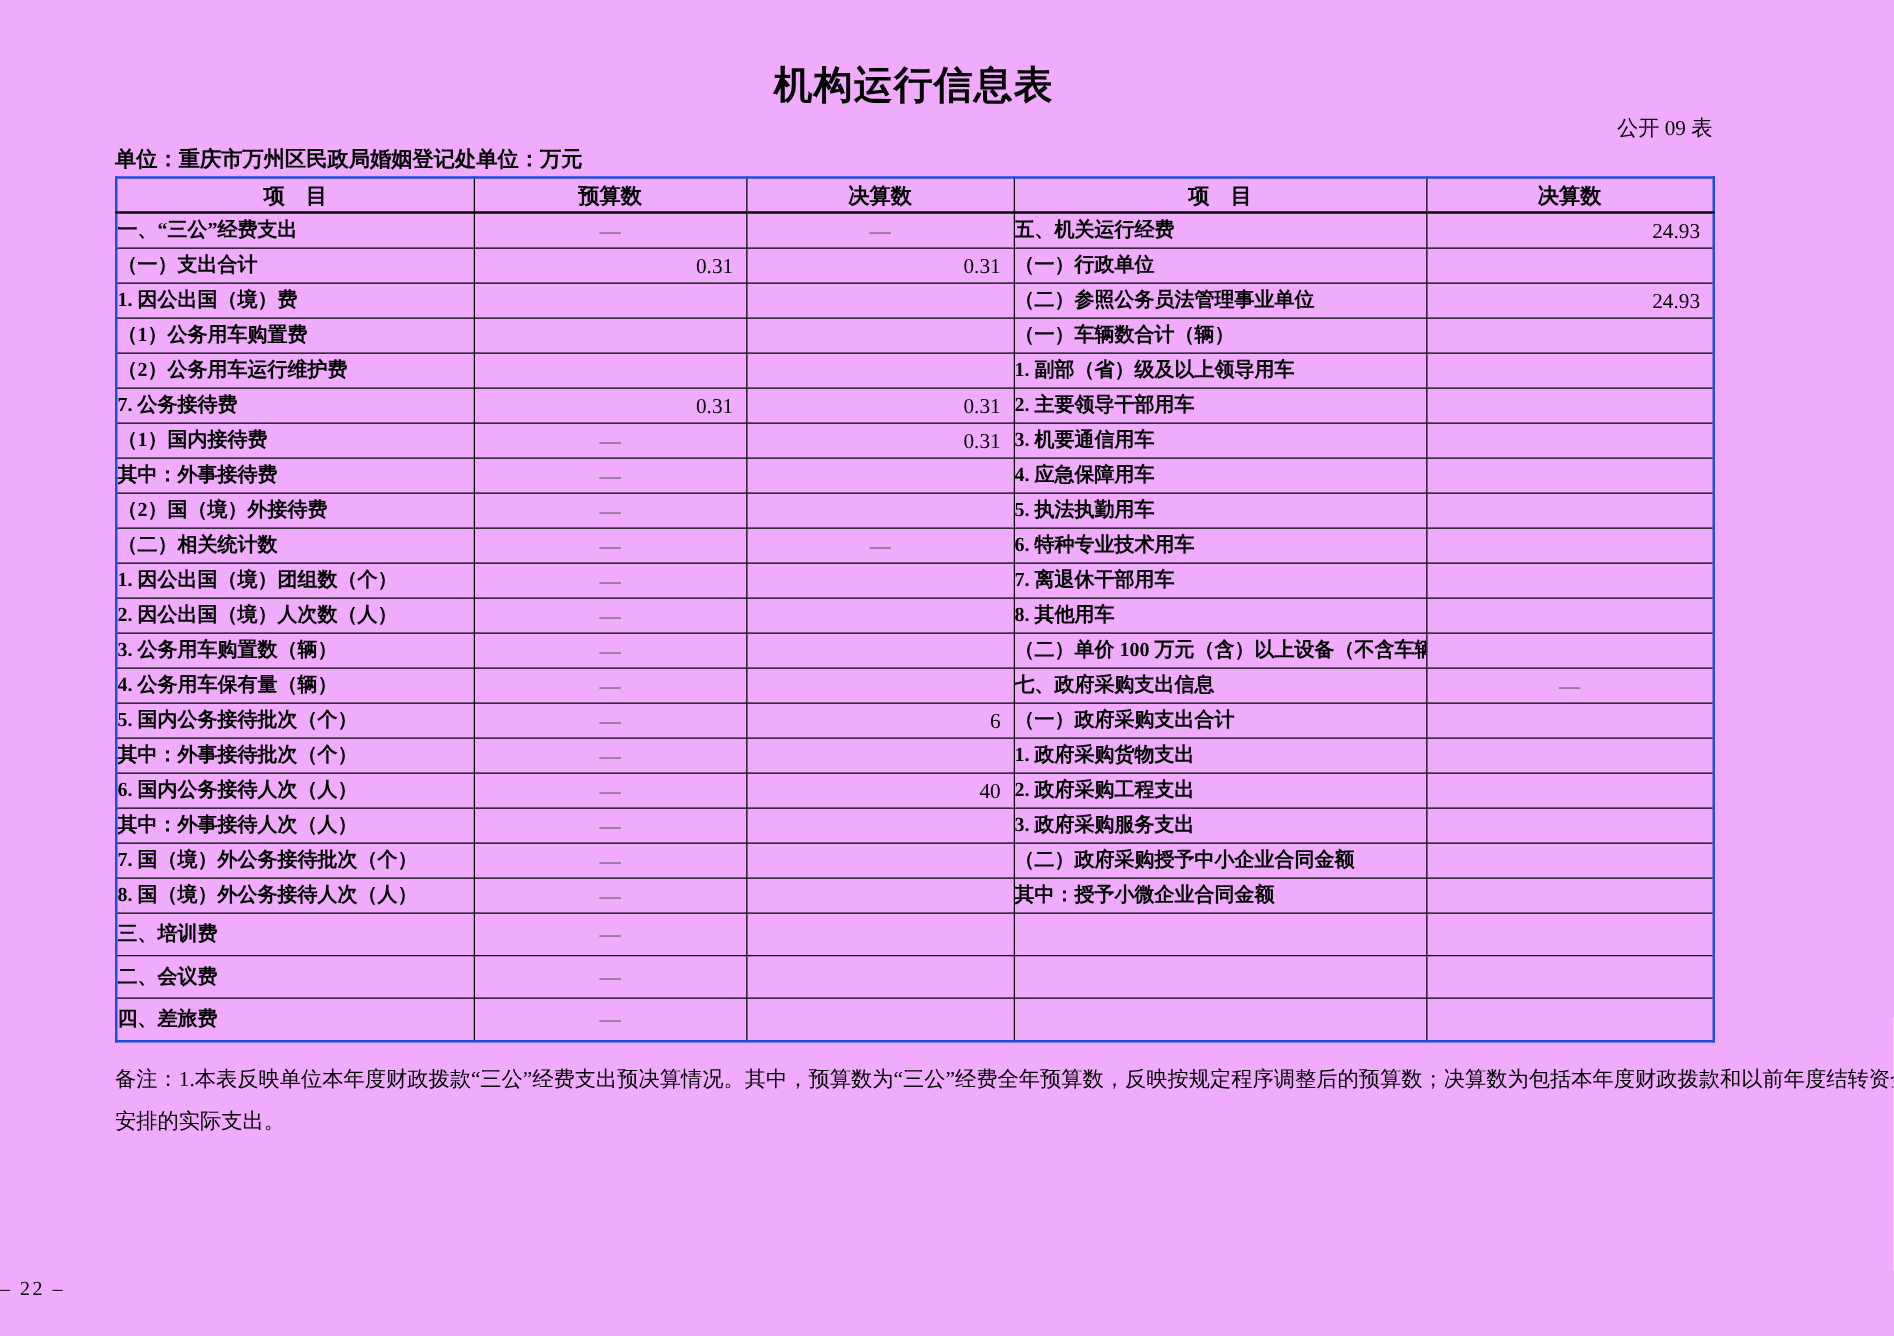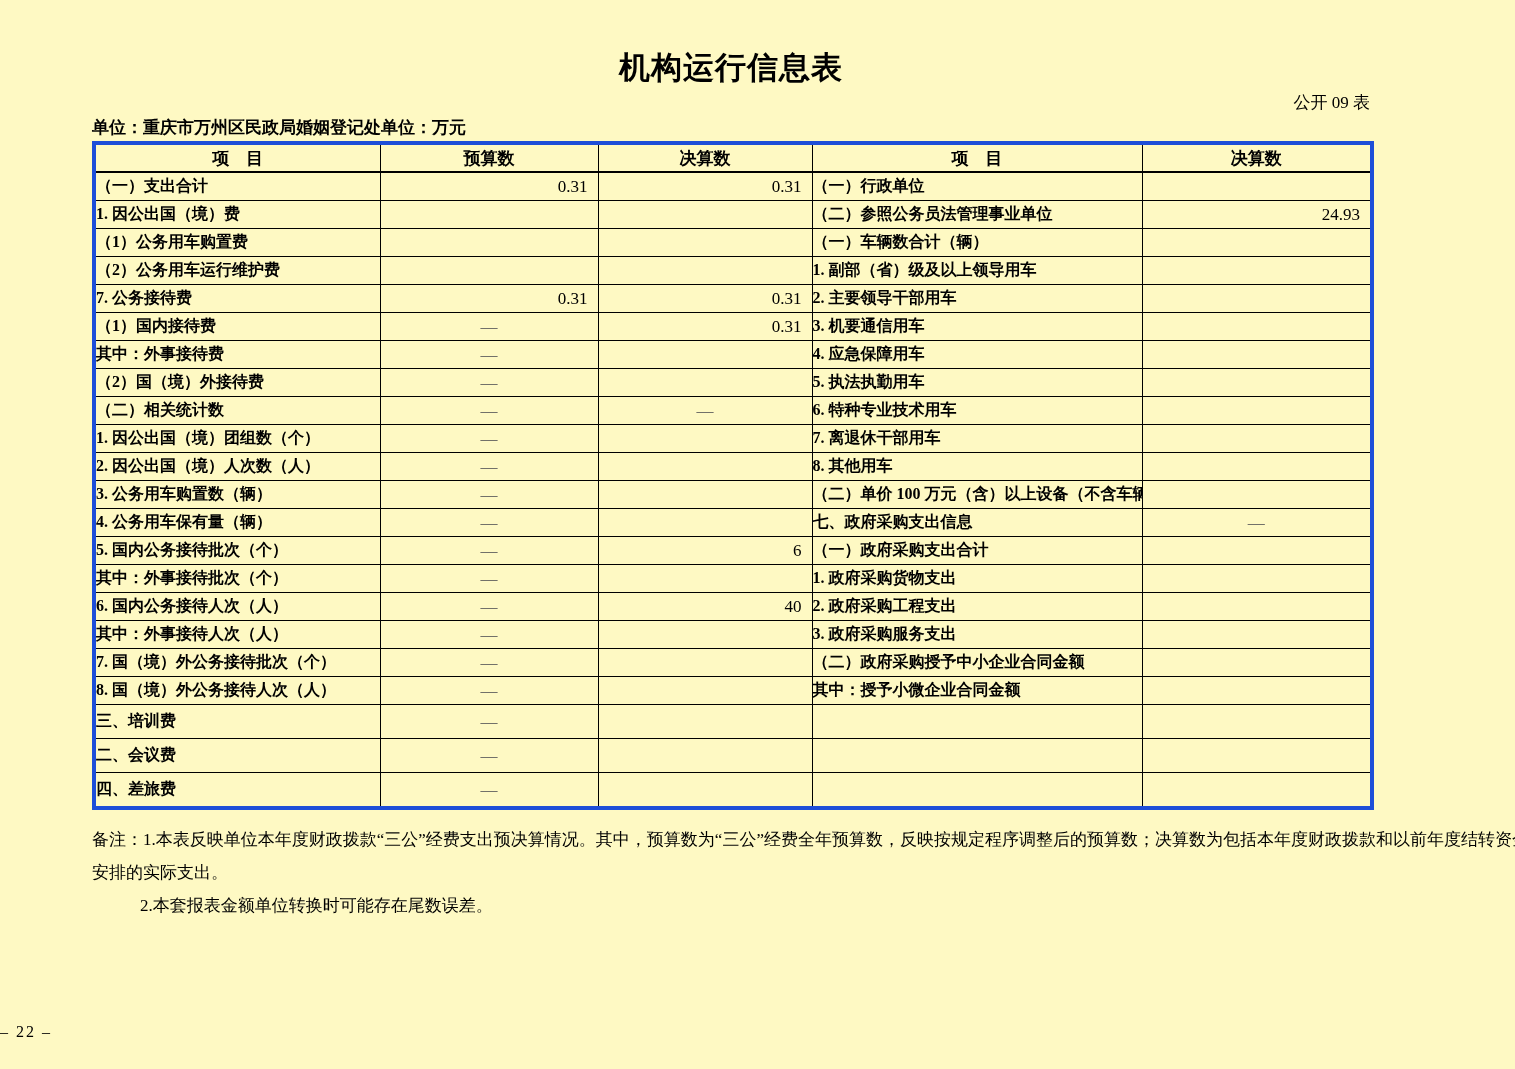--- a/index.html
+++ b/index.html
@@ -1,19 +1,19 @@
 <!DOCTYPE html>
 <html><head>
 <meta charset="utf-8">
 <style>
   html,body { margin:0; padding:0; background:#fff; }
   .page {
     position:relative;
     width:1515px; height:1069px;
-    background:#fef9c3;
+    background:#f0abfc;
     color:#000;
     font-family:"Liberation Serif","DejaVu Serif",serif;
     overflow:hidden;
   }
   .content { position:absolute; left:92px; top:0; width:1278px; }
 
   .doc-title {
     margin-top:50px;
     text-align:center;
     font-size:31px;
@@ -33,21 +33,21 @@
     display:flex; justify-content:flex-start;
     font-size:17px;
     height:26px; line-height:26px;
     font-weight:700;
   }
 
   table.grid {
     border-collapse:collapse;
     table-layout:fixed;
     width:1278px;
-    border:4px solid #1d4ed8;
+    border:2px solid #1d4ed8;
   }
   .grid td {
     border:1px solid #000;
     padding:0;
     height:27px;
     overflow:hidden;
     white-space:nowrap;
     vertical-align:middle;
   }
   .grid thead td {
@@ -114,20 +114,27 @@
         <tr>
           <td>项　目</td>
           <td>预算数</td>
           <td>决算数</td>
           <td>项　目</td>
           <td>决算数</td>
         </tr>
       </thead>
       <tbody id="grid-body">
           <tr>
+            <td class="lbl ind0">一、“三公”经费支出</td>
+            <td class="dash">—</td>
+            <td class="dash">—</td>
+            <td class="lbl ind0">五、机关运行经费</td>
+            <td class="num">24.93</td>
+          </tr>
+          <tr>
             <td class="lbl ind1">（一）支出合计</td>
             <td class="num">0.31</td>
             <td class="num">0.31</td>
             <td class="lbl ind1">（一）行政单位</td>
             <td class="num"></td>
           </tr>
           <tr>
             <td class="lbl ind2">1. 因公出国（境）费</td>
             <td class="num"></td>
             <td class="num"></td>
@@ -273,19 +280,18 @@
             <td class="num"></td>
             <td class="lbl ind0"></td>
             <td class="num"></td>
           </tr>
         </tbody>
     </table>
 
     <div class="notes">
       <div class="note-line">备注：1.本表反映单位本年度财政拨款“三公”经费支出预决算情况。其中，预算数为“三公”经费全年预算数，反映按规定程序调整后的预算数；决算数为包括本年度财政拨款和以前年度结转资金</div>
       <div class="note-line">安排的实际支出。</div>
-      <div class="note-line note-indent">2.本套报表金额单位转换时可能存在尾数误差。</div>
     </div>
 
   </div>
 
   <div class="page-number">– 22 –</div>
 </div>
 
 </body></html>

